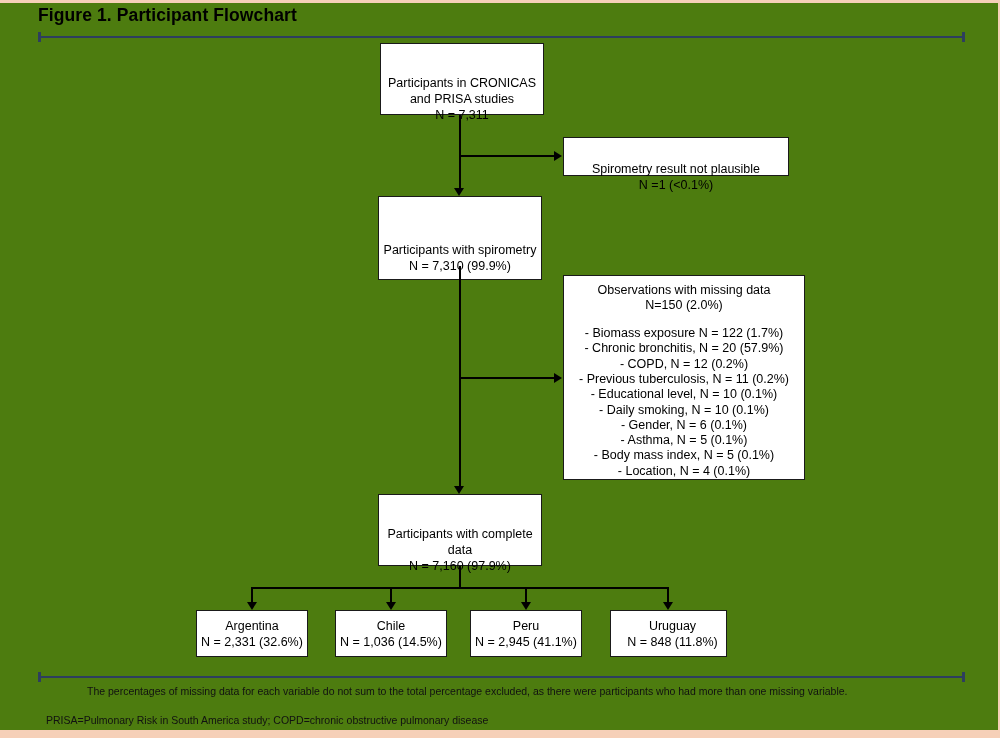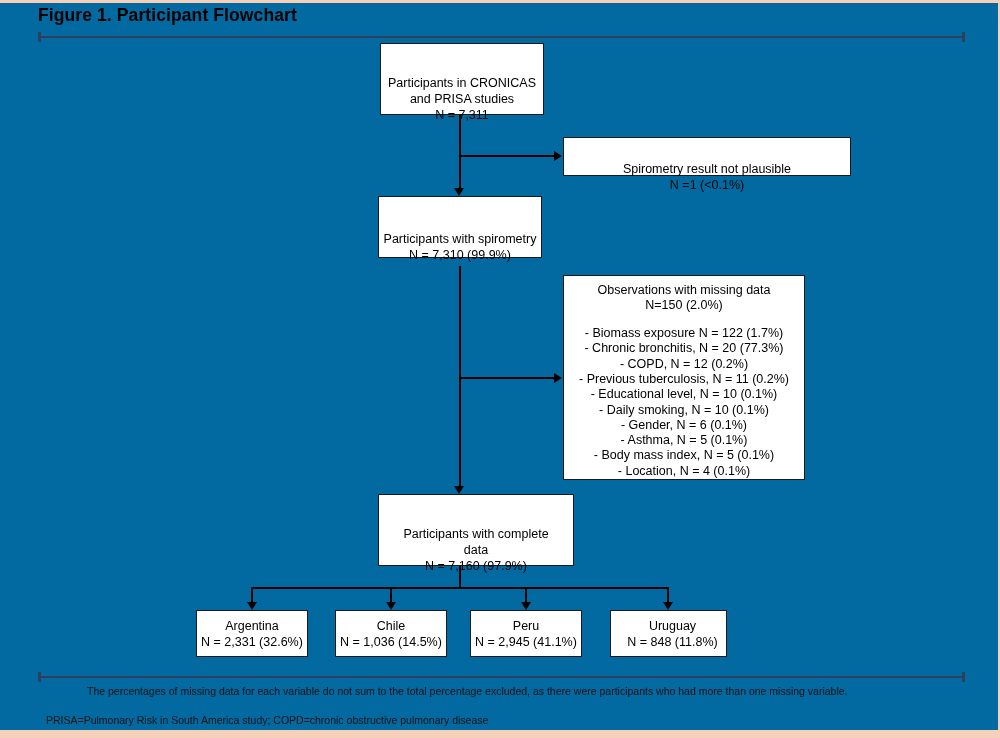--- a/index.html
+++ b/index.html
@@ -1,19 +1,19 @@
 <!DOCTYPE html>
 <html style="--accent-rule: #2e3e5e; --page-border: #f6d0b8; --box-border: #1a1a1a; --text: #000000;"><head>
 <meta charset="utf-8">
 <style>
   html,body { margin:0; padding:0; background:#ffffff; }
   .page {
     position: relative;
     width: 1000px; height: 738px;
-    background: #0369a1;
+    background: #4d7c0f;
     font-family: "Liberation Sans", "DejaVu Sans", sans-serif;
     color: var(--text, #000);
     overflow: hidden;
   }
   .edge { position:absolute; background: var(--page-border, #f6d0b8); }
   .edge.top { left:0; top:0; width:1000px; height:3px; }
   .edge.bottom { left:0; top:730px; width:1000px; height:8px; }
   .edge.right { left:998px; top:0; width:2px; height:738px; }
 
   .fig-title {
@@ -35,25 +35,25 @@
 
   .box {
     position:absolute; box-sizing:border-box;
     border:1.5px solid var(--box-border, #1a1a1a);
     background:#fff;
     display:flex; flex-direction:column; align-items:center; justify-content:center;
     text-align:center; font-size:12.5px; line-height:1.28;
   }
   .box .t { white-space:pre;margin-top:40px; }
   .b-total    { left:380px; top:43px;  width:164px; height:72px; }
-  .b-spiro-ex { left:563px; top:137px; width:288px; height:39px; }
-  .b-spiro    { left:378px; top:196px; width:164px; height:62px; }
+  .b-spiro-ex { left:563px; top:137px; width:226px; height:39px; }
+  .b-spiro    { left:378px; top:196px; width:164px; height:84px; }
   .b-missing  { left:563px; top:275px; width:242px; height:205px;
                 justify-content:flex-start; padding-top:7px; }
-  .b-complete { left:378px; top:494px; width:196px; height:72px; }
+  .b-complete { left:378px; top:494px; width:164px; height:72px; }
   .b-country  { top:610px; height:47px; }
   .b-arg { left:196px; width:112px; }
   .b-chi { left:335px; width:112px; }
   .b-per { left:470px; width:112px; }
   .b-uru { left:610px; width:117px;padding-left:8px; }
 
   .md-line { line-height:15.3px; white-space:pre;text-align:center; }
   .md-gap  { height:15px; }
 
   .lv { position:absolute; width:2px; background:#000; }
@@ -101,21 +101,21 @@
   <div class="box b-spiro">
     <div class="t">Participants with spirometry</div>
     <div>N = 7,310 (99.9%)</div>
   </div>
 
   <div class="box b-missing">
     <div class="md-line">Observations with missing data</div>
     <div class="md-line">N=150 (2.0%)</div>
     <div class="md-gap"></div>
     <div class="md-line">- Biomass exposure N = 122 (1.7%)</div>
-    <div class="md-line">- Chronic bronchitis, N = 20 (77.3%)</div>
+    <div class="md-line">- Chronic bronchitis, N = 20 (57.9%)</div>
     <div class="md-line">- COPD, N = 12 (0.2%)</div>
     <div class="md-line">- Previous tuberculosis, N = 11 (0.2%)</div>
     <div class="md-line">- Educational level, N = 10 (0.1%)</div>
     <div class="md-line">- Daily smoking, N = 10 (0.1%)</div>
     <div class="md-line">- Gender, N = 6 (0.1%)</div>
     <div class="md-line">- Asthma, N = 5 (0.1%)</div>
     <div class="md-line">- Body mass index, N = 5 (0.1%)</div>
     <div class="md-line">- Location, N = 4 (0.1%)</div>
   </div>
 

